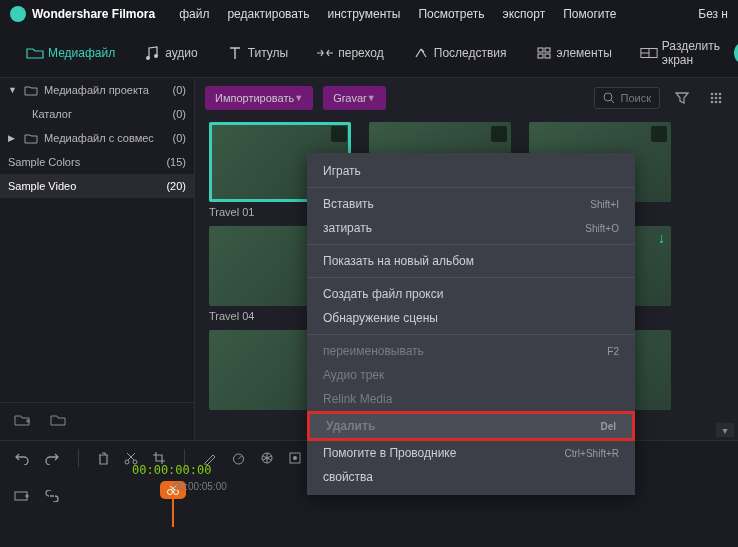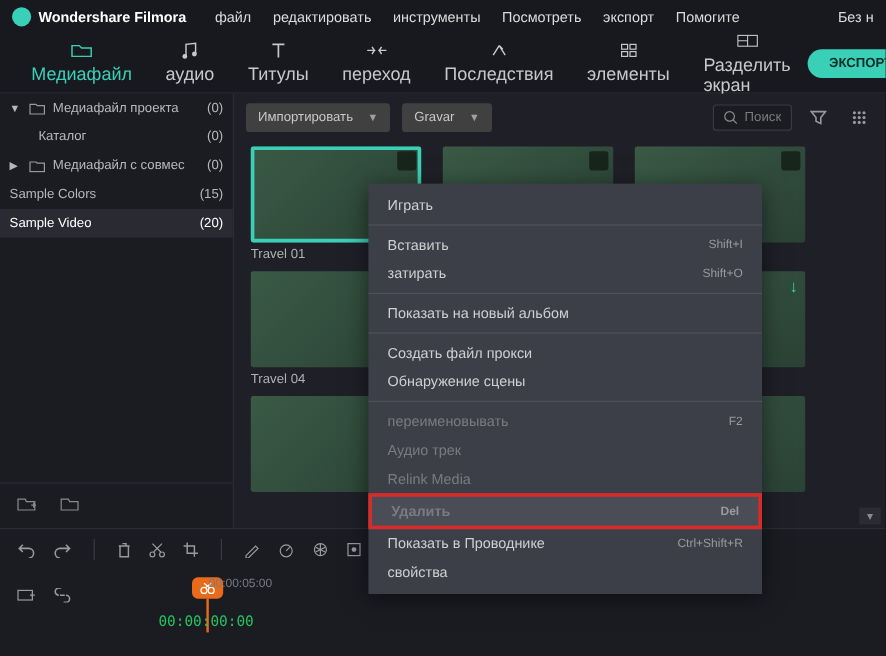--- a/index.html
+++ b/index.html
@@ -31,22 +31,22 @@
 
   
   .toolbar {
     display:flex;
     align-items:center;
     height:50px;
     padding:0 12px;
     border-bottom:1px solid #2c2d34;
   }
   .tool-tab {
-    display:flex; flex-direction:column; align-items:center;
-    gap:4px; padding:0 14px; cursor:pointer; font-size:15px; color:#c8c8c9;
+    display:flex; flex-direction:row; align-items:center;
+    gap:4px; padding:0 14px; cursor:pointer; font-size:12px; color:#c8c8c9;
   }
   .tool-tab.active { color:#3ad0b8; }
   .tool-tab .ico { width:18px; height:16px; display:flex; align-items:center; justify-content:center; }
   .export-btn {
     margin-left:auto; background:#3ad0b8; color:#0a2c25;
     padding:6px 18px; border-radius:14px; font-weight:600; font-size:11px;
     cursor:pointer;
   }
 
   
@@ -73,22 +73,22 @@
     flex:1;
     background:#1f2027;
     position:relative;
     overflow:hidden;
   }
   .content-toolbar {
     display:flex; align-items:center; gap:10px;
     padding:8px 10px;
   }
   .drop {
-    background:#404040; padding:6px 10px; border-radius:3px;
-    display:flex; align-items:center; gap:12px; font-size:11px;
+    background:#701a75; padding:6px 10px; border-radius:3px;
+    display:flex; align-items:center; gap:0; font-size:11px;
     cursor:pointer;
   }
   .drop .chev { font-size:9px; opacity:.7; }
   .search {
     margin-left:auto; display:flex; align-items:center; gap:6px;
     border:1px solid #3a3b42; border-radius:3px; padding:4px 8px;
     background:#1b1c22;
   }
   .tool-icon {
     width:24px; height:24px; display:flex; align-items:center; justify-content:center;
@@ -183,21 +183,21 @@
     position:absolute; right:4px; bottom:110px;
     width:18px; height:14px; background:#2b2c33; color:#8a8a8c;
     display:flex; align-items:center; justify-content:center; font-size:10px;
     cursor:pointer;
   }
   .side-bottom {
     position:absolute; bottom:110px; left:0; width:195px;
     display:flex; gap:18px; padding:10px 14px; color:#8a8a8c;
     border-right:1px solid #2c2d34; background:#1b1c22; border-top:1px solid #2c2d34;
   }
-  .timecode { color:#22c55e; font-size:12px; font-family:monospace;margin-top:48px; }
+  .timecode { color:#84cc16; font-size:12px; font-family:monospace; }
 
   svg { display:block; }
 </style>
 </head>
 <body>
 
 <div class="titlebar">
   <div class="logo"></div>
   <span class="app-title">Wondershare Filmora</span>
   <div class="topmenu">
@@ -433,21 +433,21 @@
       <span>Аудио трек</span>
     </div>
   <div class="ctx-item disabled">
       <span>Relink Media</span>
     </div>
   <div class="ctx-item disabled ctx-highlight">
       <span>Удалить</span>
       <span class="sc">Del</span>
     </div>
   <div class="ctx-item">
-      <span>Показать в Проводнике</span>
+      <span>Помогите в Проводнике</span>
       <span class="sc">Ctrl+Shift+R</span>
     </div>
   <div class="ctx-item">
       <span>свойства</span>
     </div>
 </div>
 
 <div class="side-bottom">
   <span>
     <svg width="18" height="14" viewBox="0 0 18 14">

